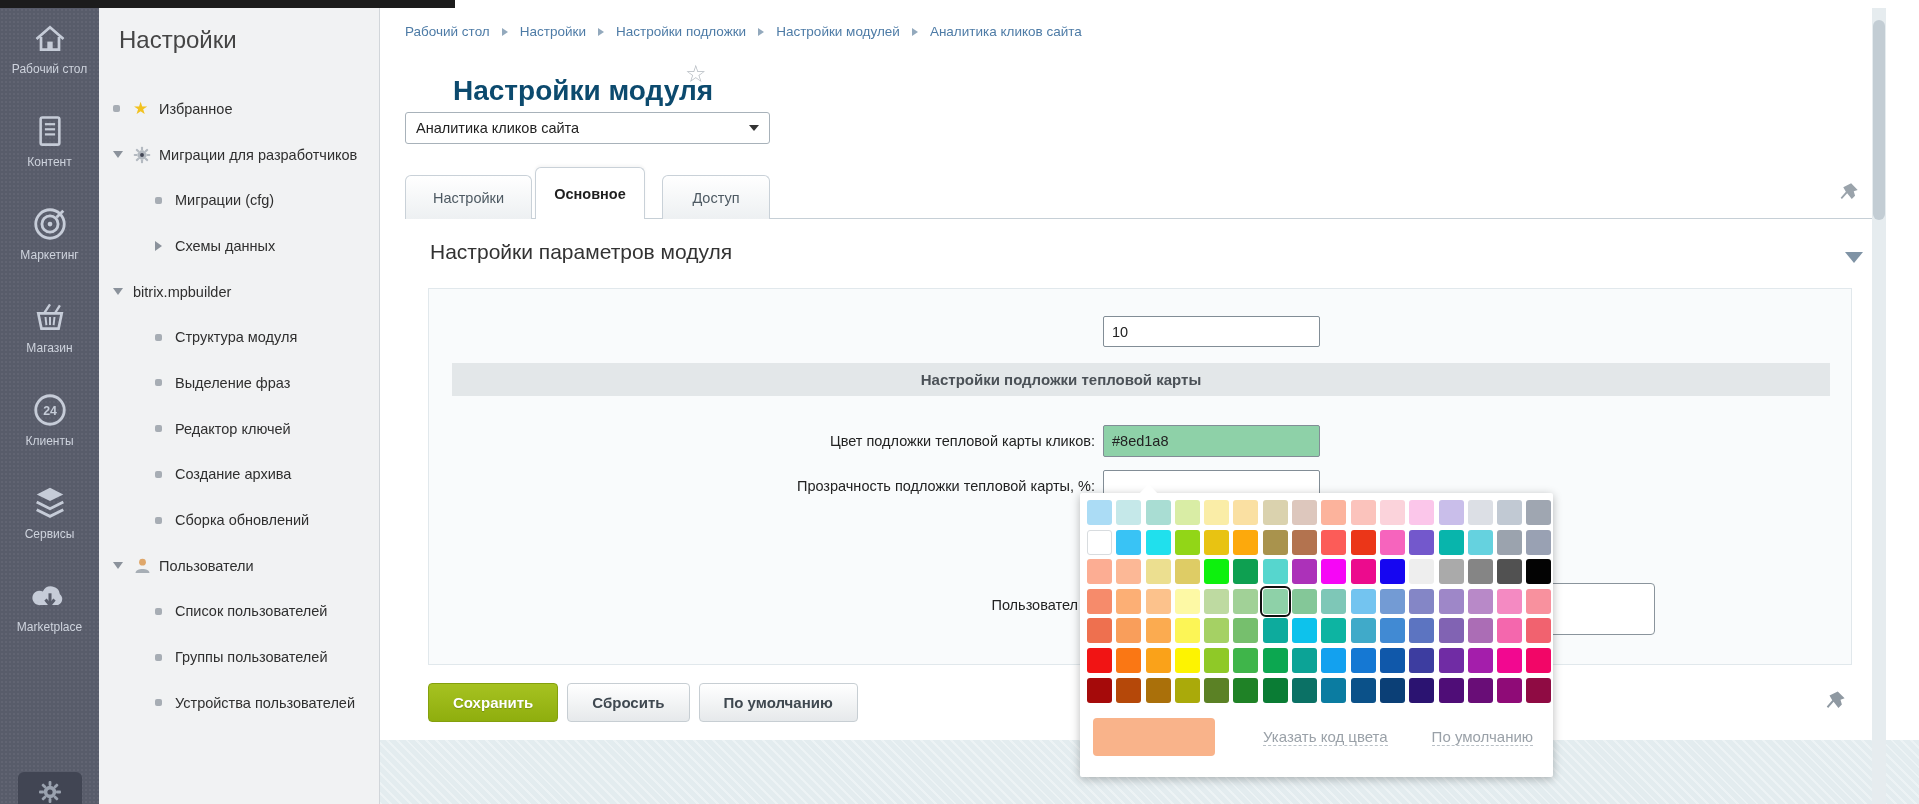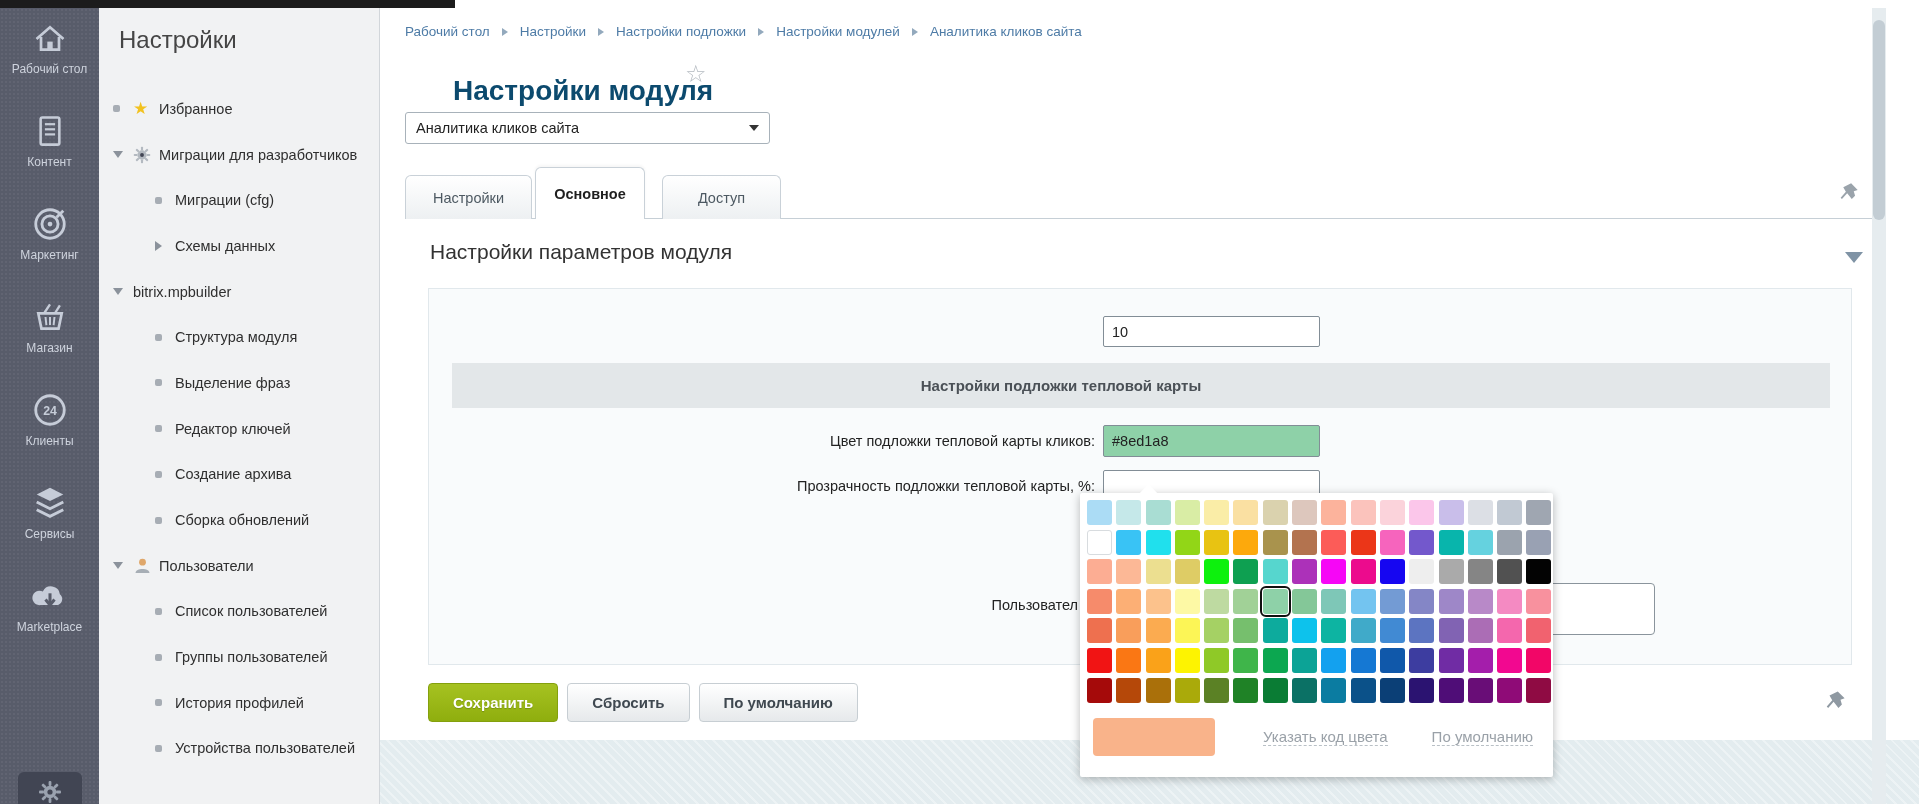--- a/index.html
+++ b/index.html
@@ -50,21 +50,21 @@
   .module-select .chev{margin-left:auto;width:0;height:0;border-left:5px solid transparent;
      border-right:5px solid transparent;border-top:6px solid #333;}
 
   .tabs-line{position:absolute;left:405px;top:218px;width:1467px;height:1px;background:#c6cfd6;}
   .tab{position:absolute;box-sizing:border-box;border:1px solid #c9d1d8;border-bottom:none;border-radius:6px 6px 0 0;
      display:flex;align-items:center;justify-content:center;font-size:14.5px;color:#4d5962;cursor:pointer;
      background:linear-gradient(#ffffff,#edf0f2);}
   .tab.t0{left:405px;top:175px;width:127px;height:44px;}
   .tab.t1{left:535px;top:167px;width:110px;height:52px;background:#ffffff;font-weight:bold;color:#1f1f1f;z-index:3;
      box-shadow:0 -2px 3px rgba(0,0,0,.04);}
-  .tab.t2{left:662px;top:175px;width:119px;height:44px;}
+  .tab.t2{left:662px;top:175px;width:108px;height:44px;}
 
   .pin{position:absolute;cursor:pointer;}
   .pin.top{left:1838px;top:182px;}
   .pin.bottom{left:1824px;top:690px;}
 
   .panel-heading{position:absolute;left:430px;top:240px;font-size:21px;color:#333;}
   .collapse-arrow{position:absolute;left:1845px;top:252px;width:0;height:0;cursor:pointer;
      border-left:9px solid transparent;border-right:9px solid transparent;border-top:11px solid #7f93a5;}
 
   .form-box{position:absolute;left:428px;top:288px;width:1424px;height:377px;background:#f9fbfc;
@@ -76,21 +76,21 @@
   .lbl-opacity{left:500px;top:478px;width:595px;}
   .lbl-user{left:600px;top:597px;width:478px;overflow:hidden;white-space:nowrap;}
 
   .f-input{position:absolute;box-sizing:border-box;border:1px solid #828d96;border-radius:2px;background:#fff;
      font-family:"Liberation Sans",sans-serif;font-size:14.5px;color:#222;padding:0 8px;}
   .inp-frequency{left:1103px;top:316px;width:217px;height:31px;}
   .inp-color{left:1103px;top:425px;width:217px;height:32px;background:#8ed1a8;}
   .inp-opacity{left:1103px;top:470px;width:217px;height:32px;}
   .inp-user{left:1103px;top:583px;width:552px;height:52px;border-radius:4px;border-color:#8a949c;}
 
-  .section-bar{position:absolute;left:452px;width:1378px;height:45px;background:#e3e7e9;
+  .section-bar{position:absolute;left:452px;width:1378px;height:33px;background:#e3e7e9;
      display:flex;align-items:center;font-size:15px;font-weight:bold;color:#4b5157;}
   .section-bar.s1{top:363px;justify-content:center;padding-right:160px;box-sizing:border-box;}
   .section-bar.s2{top:533px;}
   .section-bar.s2 .sec-text{margin-left:433px;}
 
   .buttons-row{position:absolute;left:428px;top:683px;display:flex;}
   .btn{height:39px;border-radius:4px;font-size:15px;font-weight:bold;display:flex;align-items:center;
      padding:0 24px;box-sizing:border-box;cursor:pointer;}
   .btn.green{background:linear-gradient(#a6c221,#8fae0e);border:1px solid #84a00d;color:#fff;
      text-shadow:0 1px 1px rgba(0,0,0,.2);margin-right:9px;}
@@ -310,26 +310,20 @@
           <span class="tree-marker">
             <span class="bullet"></span>
           </span>
                    <span class="tree-label">Список пользователей</span>
         </div>
         <div class="tree-row l1">
           <span class="tree-marker">
             <span class="bullet"></span>
           </span>
                    <span class="tree-label">Группы пользователей</span>
-        </div>
-        <div class="tree-row l1">
-          <span class="tree-marker">
-            <span class="bullet"></span>
-          </span>
-                   <span class="tree-label">История профилей</span>
         </div>
         <div class="tree-row l1">
           <span class="tree-marker">
             <span class="bullet"></span>
           </span>
                    <span class="tree-label">Устройства пользователей</span>
         </div>
       </div>
   </aside>
 

